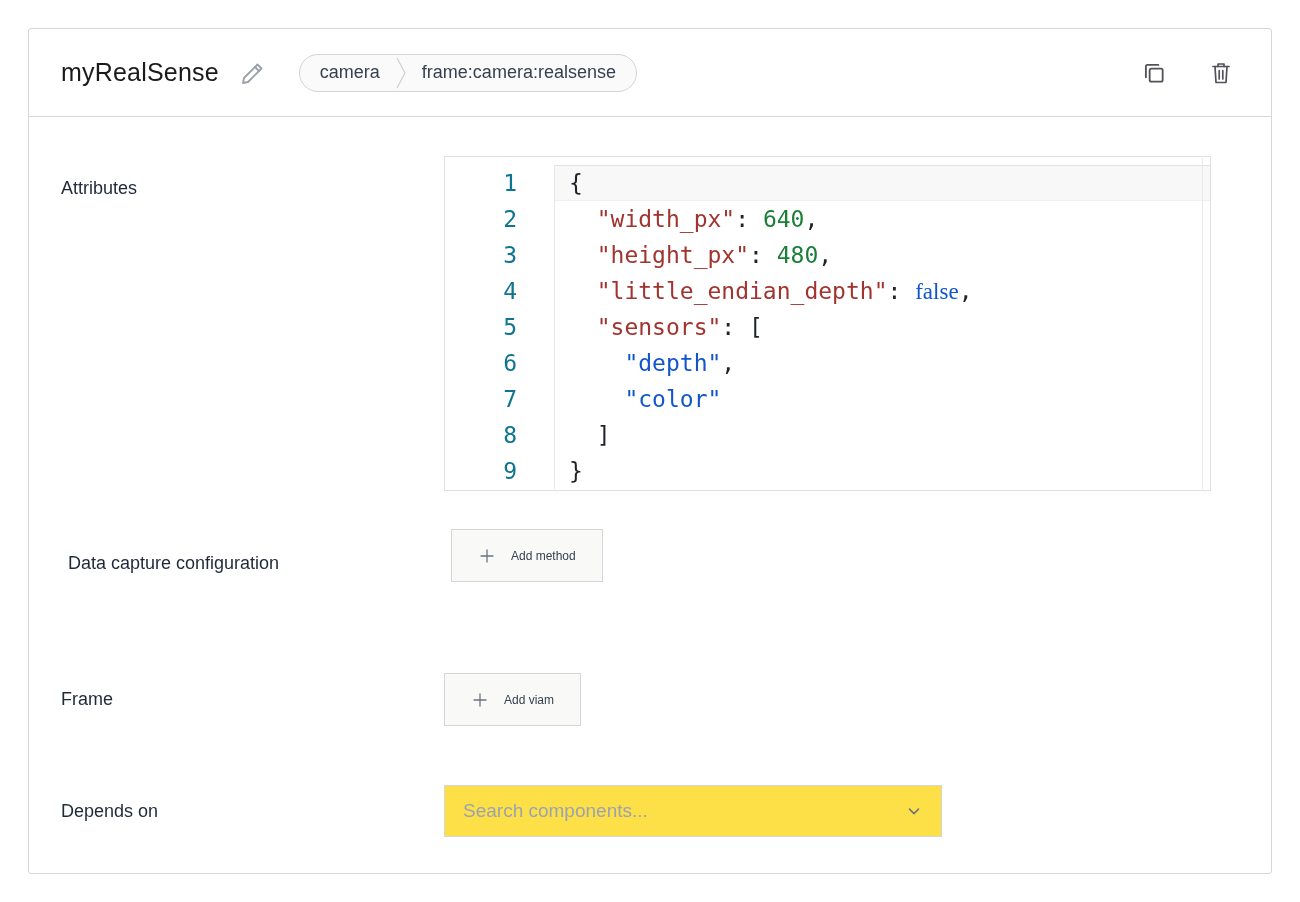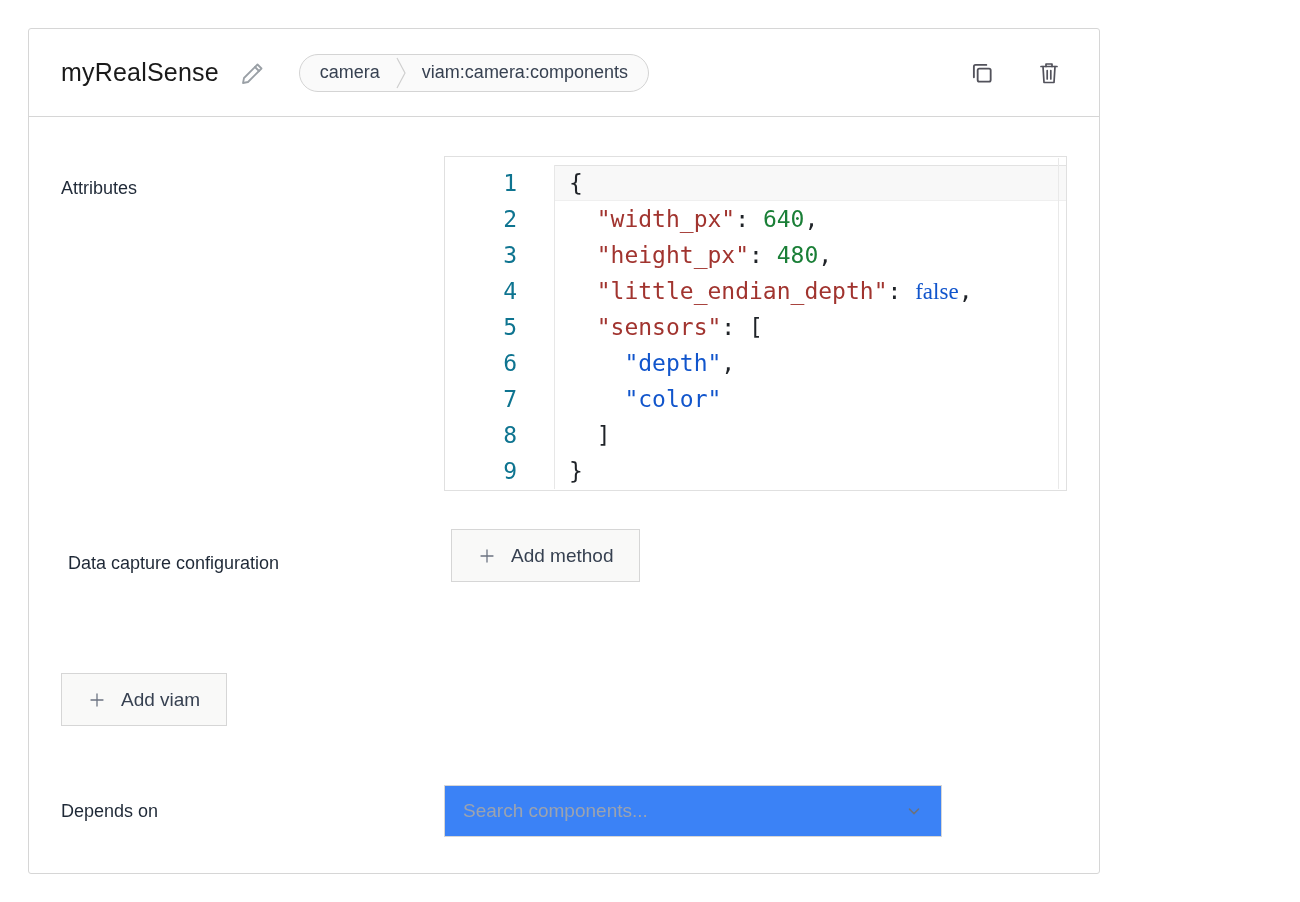--- a/index.html
+++ b/index.html
@@ -1,19 +1,19 @@
 <!DOCTYPE html>
 <html style="--panel-border: #d6d6d6; --json-key: #a1342f; --json-number: #1a7f37; --json-value: #1155cc; --line-number: #0e7490;"><head>
 <meta charset="utf-8">
 <style>
   * { margin:0; padding:0; box-sizing:border-box; }
   html,body { width:1300px; height:902px; background:#ffffff; font-family:"Liberation Sans", sans-serif; color:#1f2328; }
 
   .panel {
-    position:absolute; left:28px; top:28px; width:1072px; height:846px;
+    position:absolute; left:28px; top:28px; width:1244px; height:846px;
     background:#fff; border:1px solid var(--panel-border,#d6d6d6); border-radius:3px;
   }
 
   
   .card-header {
     position:absolute; top:0; left:0; right:0; height:88px;
     display:flex; align-items:center; padding:0 32px;
     border-bottom:1px solid var(--panel-border,#d6d6d6);
   }
   .title { font-size:25px; font-weight:500; color:#1a1a1a; letter-spacing:.2px; }
@@ -60,27 +60,27 @@
   .tok-num  { color:var(--json-number,#1a7f37); }
   .tok-bool { color:var(--json-value,#1155cc);font-family:Liberation Serif, serif; }
   .tok-str  { color:var(--json-value,#1155cc); }
   .tok-punct{ color:#1f2328; }
   .vscroll { position:absolute; top:1px; bottom:1px; right:7px; width:1px; background:#e9e9e9; }
 
   
   .ghost-btn {
     display:flex; align-items:center; gap:15px; height:53px; padding:0 26px;
     background:#f9f9f8; border:1px solid #d6d6d6; border-radius:0;
-    font-family:"Liberation Sans", sans-serif; font-size:19px; color:#374151; cursor:pointer;
+    font-family:"Liberation Sans", sans-serif; font-size:12px; color:#374151; cursor:pointer;
   }
 
   
   .search-select {
     display:flex; align-items:center; width:498px; height:52px;
-    border:1px solid #d6d6d6; background:#3b82f6; padding:0 18px; cursor:pointer;
+    border:1px solid #d6d6d6; background:#fde047; padding:0 18px; cursor:pointer;
   }
   .search-select input {
     flex:1; border:none; outline:none; font-family:"Liberation Sans", sans-serif;
     font-size:19px; color:#1f2328; background:transparent; min-width:0;
   }
   .search-select input::placeholder { color:#9ca3af; }
 </style>
 </head>
 <body>
 
@@ -94,21 +94,21 @@
         <path d="M16.5 3.5l4 4L7 21l-5 1 1-5L16.5 3.5z"></path>
         <path d="M14 6l4 4"></path>
       </svg>
     </button>
 
     <div class="pill">
       <span>camera</span>
       <svg width="14" height="36" viewBox="0 0 14 36" fill="none" stroke="#cfcfcf" stroke-width="1.2">
         <path d="M3 3 L11 18 L3 33"></path>
       </svg>
-      <span>viam:camera:components</span>
+      <span>frame:camera:realsense</span>
     </div>
 
     <div class="spacer"></div>
 
     <button class="icon-btn dup-btn">
       <svg width="26" height="26" viewBox="0 0 24 24" fill="none" stroke="#52525b" stroke-width="1.7" stroke-linecap="round" stroke-linejoin="round">
         <rect x="8" y="8" width="12" height="12" rx="1.5"></rect>
         <path d="M16 4.5H6A1.5 1.5 0 0 0 4.5 6v10"></path>
       </svg>
     </button>
@@ -172,20 +172,21 @@
     <div class="row-label lbl-wrap">Data capture configuration</div>
     <button class="ghost-btn">
       <svg width="18" height="18" viewBox="0 0 24 24" fill="none" stroke="#6b7280" stroke-width="1.7" stroke-linecap="round">
         <path d="M12 4v16M4 12h16"></path>
       </svg>
       <span>Add method</span>
     </button>
   </div>
 
   <div class="row row-frame">
+    <div class="row-label lbl-c53">Frame</div>
     <button class="ghost-btn">
       <svg width="18" height="18" viewBox="0 0 24 24" fill="none" stroke="#6b7280" stroke-width="1.7" stroke-linecap="round">
         <path d="M12 4v16M4 12h16"></path>
       </svg>
       <span>Add viam</span>
     </button>
   </div>
 
   <div class="row row-depends">
     <div class="row-label lbl-c52">Depends on</div>

